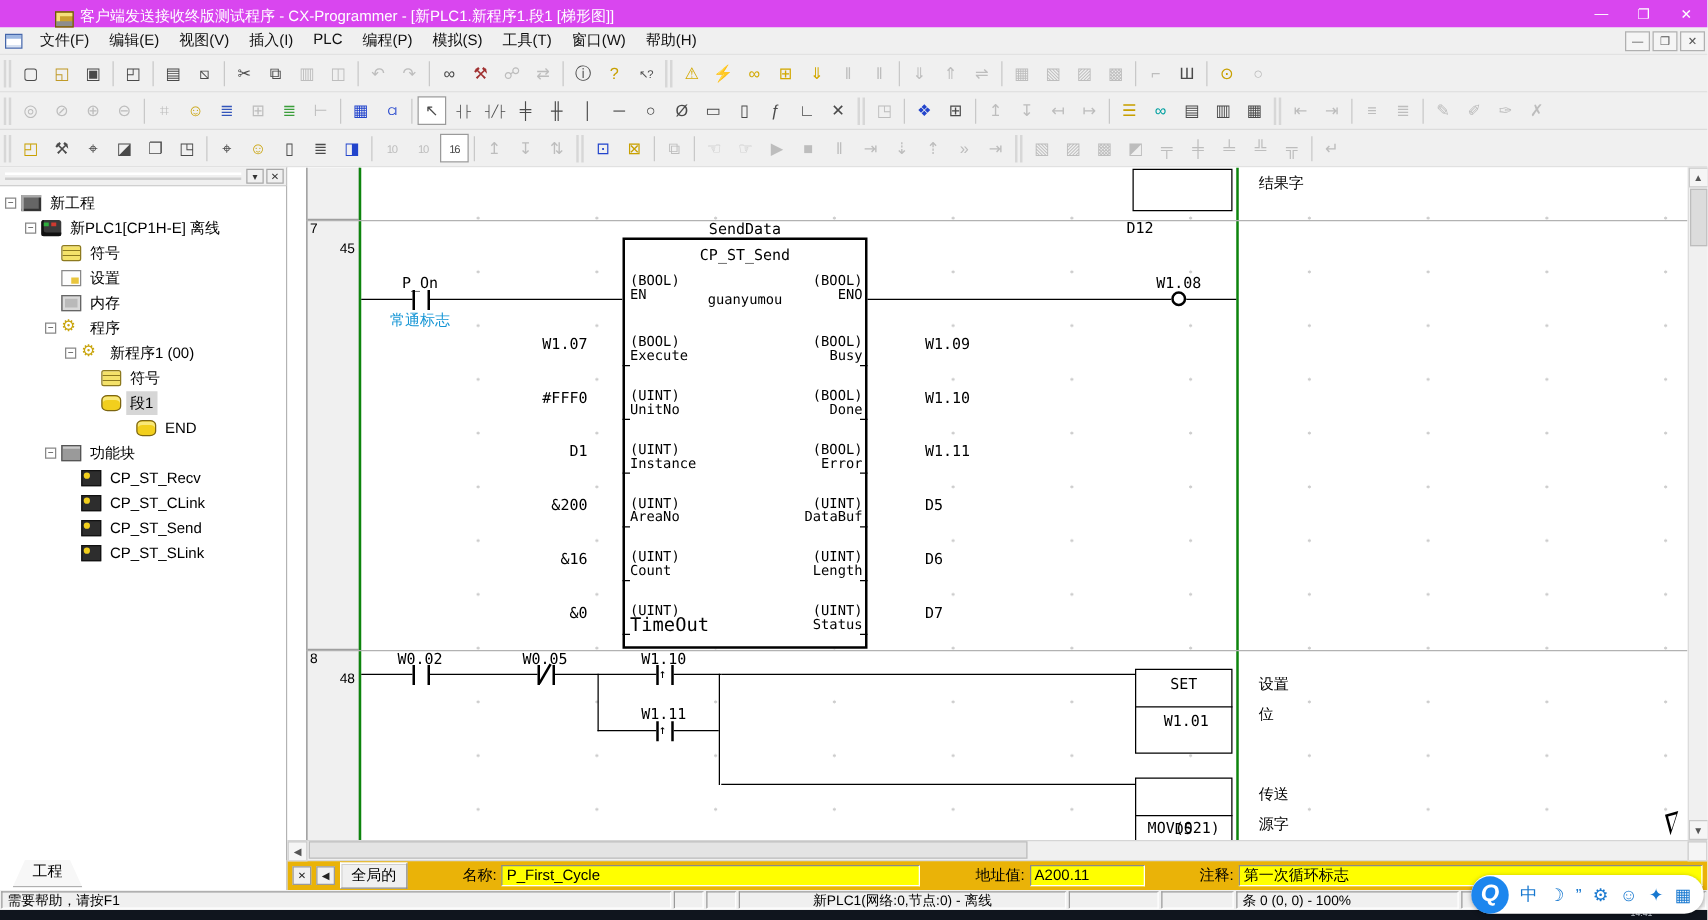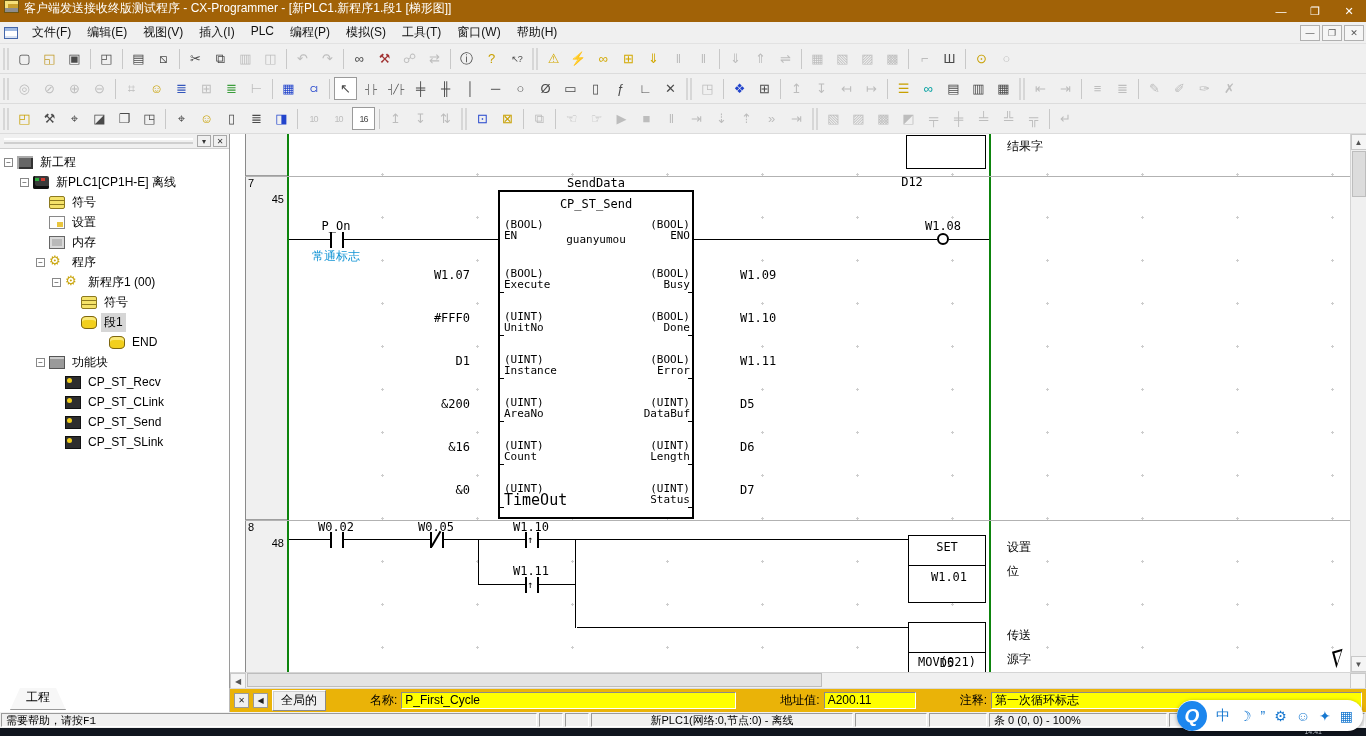--- a/index.html
+++ b/index.html
@@ -1,20 +1,20 @@
 <!DOCTYPE html>
 <html><head>
 <meta charset="utf-8">
 <style>
   * { margin:0; padding:0; box-sizing:border-box; }
   html,body { width:1366px; height:736px; overflow:hidden;
     font-family:"Liberation Sans", sans-serif; font-size:12px; background:#f0f0f0; }
 
   
-  .titlebar { height:22px; background:#a16207; display:flex; align-items:flex-start; color:#fff; }
+  .titlebar { height:22px; background:#d946ef; display:flex; align-items:flex-end; color:#fff;padding-left:40px; }
   .app-icon { width:15px; height:13px; margin:0 5px 0 4px; background:#caa12d; border:1px solid #6b5512;
     box-shadow:inset 0 -4px 0 #8d8d8d, inset 3px 3px 0 #f5e07a; }
   .titlebar .ttl { flex:1; font-size:12px; white-space:nowrap; overflow:hidden; }
   .winbtn { width:34px; height:22px; display:flex; align-items:center; justify-content:center;
     color:#fff; font-size:11px; }
 
   
   .menubar { height:22px; background:#f0f0f0; display:flex; align-items:center; border-bottom:1px solid #e2e2e2; }
   .mdi-icon { width:14px; height:12px; margin:0 6px 0 4px; background:#fff; border:1px solid #4466aa;
     box-shadow:inset 0 3px 0 #9db8e2, inset 0 -2px 0 #d8e2f2; }
@@ -116,21 +116,21 @@
   .scope { padding:1px 8px; background:#f0f0f0; border:1px solid #fff; border-right-color:#8a8a8a; border-bottom-color:#8a8a8a;
     box-shadow:1px 1px 0 #cfcfcf inset; font-size:12px; }
   .flabel { font-size:12px; white-space:nowrap;margin-left:40px; }
   .yfield { height:17px; background:#ffff00; border:1px solid #8a8a8a; border-bottom-color:#fff; border-right-color:#fff;
     font-size:12px; line-height:15px; padding:0 3px; overflow:hidden; white-space:nowrap; color:#000; }
   .f-name { width:335px; } .f-addr { width:92px; } .f-cmt { flex:1; }
 
   .statusbar { height:16px; display:flex; background:#f0f0f0; font-size:11px; align-items:stretch; }
   .spanel { border:1px solid; border-color:#9a9a9a #fff #fff #9a9a9a; margin:1px; padding:0 4px;
     display:flex; align-items:center; white-space:nowrap; overflow:hidden; }
-  .sp-help { flex:1;font-family:Liberation Mono, monospace; } .sp-a{ width:24px;} .sp-b{width:24px;} .sp-plc{ width:262px; justify-content:center;}
+  .sp-help { flex:1; } .sp-a{ width:24px;} .sp-b{width:24px;} .sp-plc{ width:262px; justify-content:center;}
   .sp-c{width:72px;} .sp-d{width:58px;} .sp-pos{width:178px;} .sp-e{width:196px;}
 
   .taskbar { height:8px; background:#10151e; position:relative; }
   .tbtime { position:absolute; right:44px; top:0; color:#cfd6e0; font-size:7px; line-height:8px; }
 
   
   .ime { position:absolute; right:3px; bottom:5px; height:31px; background:#fff; border-radius:16px;
     display:flex; align-items:center; padding:0 10px 0 0; box-shadow:0 1px 4px rgba(0,0,0,.35); z-index:99; }
   .imelogo { width:30px; height:30px; border-radius:50%; background:#1c86ee; color:#fff; font-weight:bold;
     font-size:19px; display:flex; align-items:center; justify-content:center; font-style:italic; }

